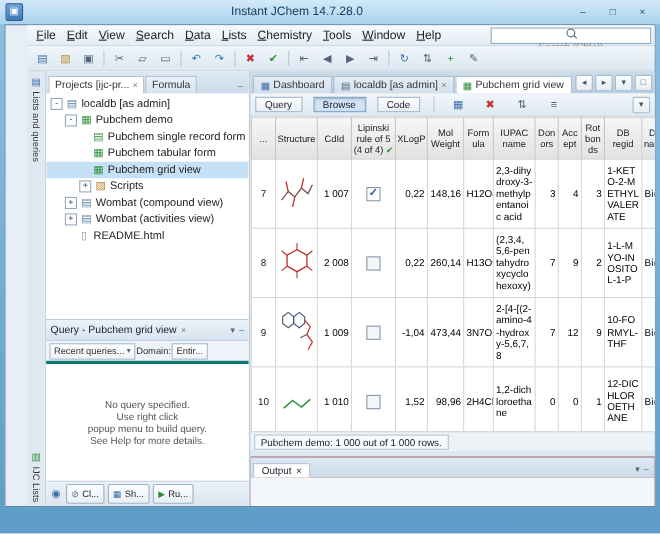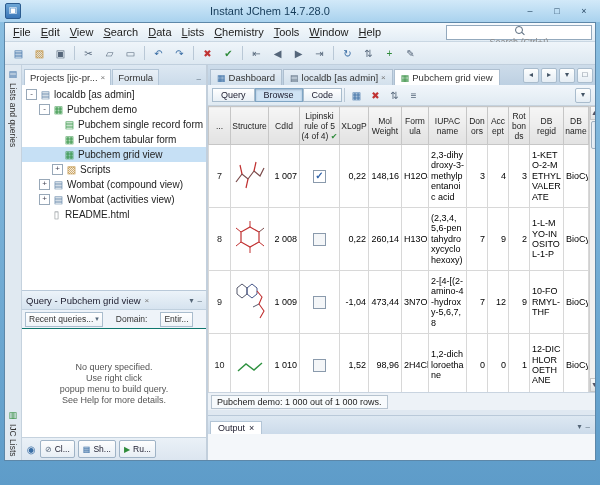--- a/index.html
+++ b/index.html
@@ -4,21 +4,21 @@
 <style>
   html,body{margin:0;padding:0;overflow:hidden;background:#d8e4ee;}
   body{width:600px;height:485px;font-family:"Liberation Sans",sans-serif;-webkit-font-smoothing:antialiased;}
   .window{width:600px;height:485px;background:linear-gradient(#8cc0e2,#5e9cc9);position:relative;}
   
   .titlebar{height:22px;display:flex;align-items:center;padding:0 5px;background:linear-gradient(#d2e9f9,#a9d2ee);gap:5px;}
   .app-icon{width:14px;height:14px;background:linear-gradient(#6ea7d6,#3a76b8);border:1px solid #2c5c8f;border-radius:2px;color:#fff;font-size:9px;line-height:13px;text-align:center;}
   .title{flex:1;text-align:center;font-size:11px;color:#143a58;}
   .wctl{width:20px;height:15px;font-size:9px;line-height:14px;text-align:center;color:#2a4a66;border:1px solid transparent;border-radius:2px;}
   
-  .frame{position:absolute;left:4px;right:4px;top:22px;bottom:24px;background:#e8eef5;border:1px solid #5d87a8;display:flex;flex-direction:column;}
+  .frame{position:absolute;left:4px;right:4px;top:22px;bottom:24px;background:#e8eef5;border:1px solid #5d87a8;display:flex;flex-direction:column;padding-left:20px;}
   
   .menubar{height:18px;display:flex;align-items:center;background:linear-gradient(#f6fafd,#e3edf5);border-bottom:1px solid #c9d7e3;padding:0 3px;font-size:11px;color:#222;}
   .menu-item{padding:1px 5px;}
   .menu-item::first-letter{text-decoration:underline;}
   .menu-search{margin-left:auto;width:138px;height:13px;border:1px solid #93a9bd;background:#fff;display:flex;align-items:center;gap:3px;padding:0 3px;font-size:9px;color:#8a8a8a;flex-direction:column;}
   .mag{width:6px;height:6px;border:1px solid #5a6c7e;border-radius:50%;position:relative;flex:none;}
   .mag::after{content:"";position:absolute;width:4px;height:1px;background:#5a6c7e;right:-3px;bottom:-1px;transform:rotate(45deg);}
   .caret{font-size:7px;color:#55677a;margin-left:auto;}
   
   .toolbar{height:22px;display:flex;align-items:center;gap:2px;padding:0 4px;background:linear-gradient(#eff5fa,#dde8f1);border-bottom:1px solid #c0cfdd;}
@@ -45,39 +45,39 @@
   .toggle{width:9px;height:9px;flex:none;border:1px solid #98a8b8;background:#fff;color:#445;font-size:8px;line-height:7px;text-align:center;}
   .toggle:empty{border:none;background:none;}
   .ticon{width:11px;flex:none;font-size:10px;line-height:11px;text-align:center;}
   .ci-db{color:#5b7fa3}.ci-green{color:#2f9240}.ci-folder{color:#b8862f}.ci-file{color:#8a8f94}
   .titem.sel{background:#c6e0f5;}
   
   .query-panel{height:146px;display:flex;flex-direction:column;border-top:1px solid #b9c9d9;flex:none;}
   .qheader{height:18px;flex:none;background:linear-gradient(#ecf3f9,#d6e3ef);display:flex;align-items:center;font-size:9.5px;padding:0 4px;gap:4px;border-bottom:1px solid #c0d0de;color:#223;}
   .qheader .x{font-size:8px;color:#777;}
   .qheader .right{margin-left:auto;display:flex;gap:4px;font-size:8px;color:#567;}
-  .qbar{height:18px;flex:none;display:flex;align-items:center;background:#eef3f9;border-bottom:1px solid #0f766e;font-size:8.5px;padding:0 3px;gap:13px;color:#333;}
+  .qbar{height:18px;flex:none;display:flex;align-items:center;background:#eef3f9;border-bottom:3px solid #0f766e;font-size:8.5px;padding:0 3px;gap:1px;color:#333;}
   .combo{display:flex;align-items:center;gap:2px;border:1px solid #a9bccd;background:linear-gradient(#fff,#eef3f8);height:13px;padding:0 3px;white-space:nowrap;overflow:hidden;}
   .qmsg{flex:1;background:#fff;display:flex;flex-direction:column;align-items:center;justify-content:center;font-size:9px;color:#555;gap:1px;text-align:center;}
   
   .leftcol-buttons{height:22px;flex:none;display:flex;align-items:center;gap:3px;padding:0 3px;background:linear-gradient(#eaf1f7,#dce6f0);border-top:1px solid #c5d2de;}
   .abtn{height:16px;border:1px solid #9fb3c6;border-radius:2px;background:linear-gradient(#fefefe,#e7eef5);font-size:8.5px;padding:0 4px;display:flex;align-items:center;gap:3px;color:#223;}
   .abtn .bic{font-size:8px;}
   .info-ic{width:12px;font-size:10px;text-align:center;}
   
   .main{flex:1;display:flex;flex-direction:column;min-width:0;background:#e8eef5;}
   .doc-tabs{height:18px;flex:none;display:flex;align-items:flex-end;background:linear-gradient(#cddcea,#bdd0e2);padding:2px 2px 0;gap:1px;}
   .dtab{font-size:9.5px;padding:2px 6px;background:linear-gradient(#e5edf5,#d2e0ec);border:1px solid #aebfd0;border-bottom:none;display:flex;gap:3px;align-items:center;color:#333;white-space:nowrap;}
   .dtab.active{background:#fff;}
   .dtab .x{font-size:8px;color:#777;}
   .dtab .tic{font-size:9px;}
   .doc-tabs .right{margin-left:auto;display:flex;gap:2px;padding-bottom:2px;font-size:8px;color:#456;}
   .smbtn{width:14px;height:13px;border:1px solid #a9bccd;background:linear-gradient(#fdfefe,#e5edf4);text-align:center;line-height:12px;border-radius:2px;}
   
-  .view-toolbar{height:20px;flex:none;display:flex;align-items:center;background:linear-gradient(#f1f6fb,#e0eaf2);border-bottom:1px solid #c5d2de;padding:0 4px;gap:0;}
+  .view-toolbar{height:20px;flex:none;display:flex;align-items:center;background:linear-gradient(#f1f6fb,#e0eaf2);border-bottom:1px solid #c5d2de;padding:0 4px;gap:10px;}
   .vtab{border:1px solid #a8bccd;background:linear-gradient(#fff,#e9f0f6);padding:1px 8px;font-size:9px;color:#223;}
   .vtab.active{background:#cfe3f4;border-color:#7fa5c4;box-shadow:inset 0 1px 2px rgba(60,90,120,.35);}
   .view-toolbar .right{margin-left:auto;display:flex;gap:2px;font-size:8px;color:#456;}
   
   .grid-area{height:286px;flex:none;display:flex;background:#fff;overflow:hidden;}
   table.grid{border-collapse:collapse;table-layout:fixed;width:380px;font-size:9px;}
   table.grid th{background:linear-gradient(#f6f6f6,#e2e2e2);border:1px solid #c6c6c6;font-weight:normal;font-size:8.5px;color:#222;padding:0 1px;height:36px;overflow:hidden;vertical-align:middle;text-align:center;}
   table.grid td{border:1px solid #d8d8d8;overflow:hidden;padding:1px 2px;vertical-align:middle;background:#fff;}
   table.grid tr{height:62px;}
   .hclip{max-height:34px;overflow:hidden;word-wrap:break-word;}

